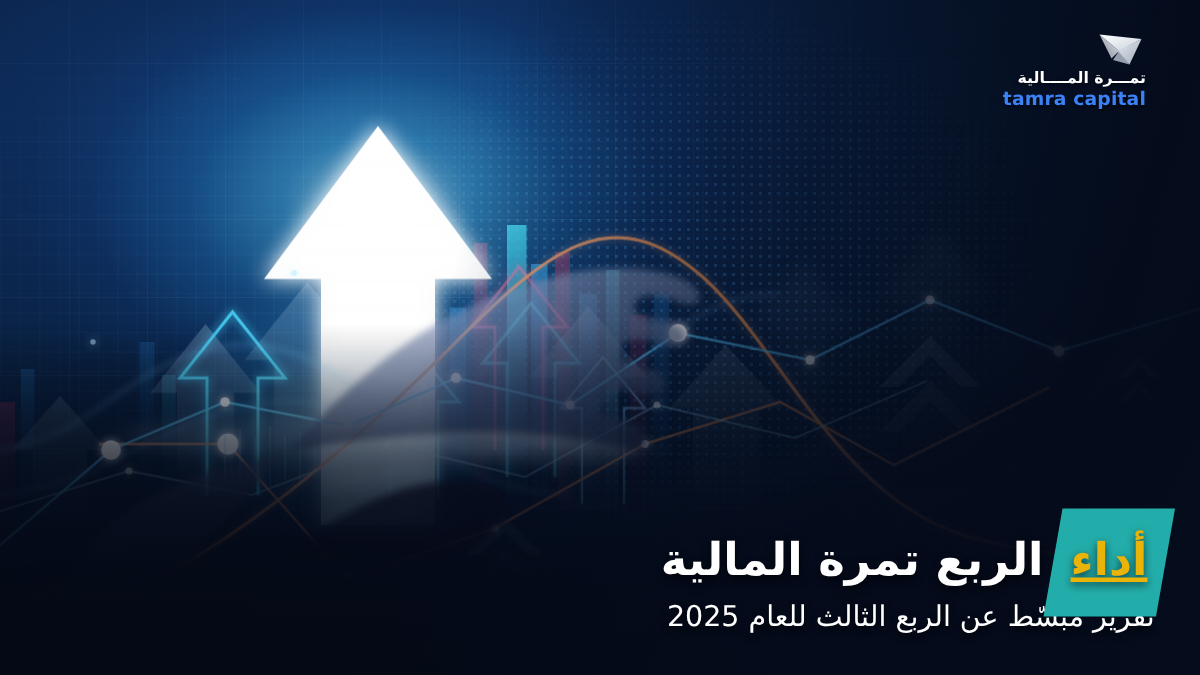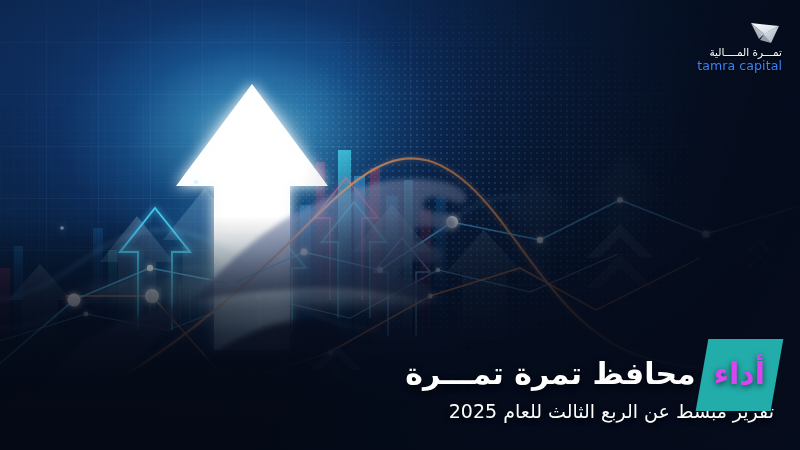--- a/index.html
+++ b/index.html
@@ -75,24 +75,24 @@
     background:
       radial-gradient(22% 26% at 29% 62%, rgba(150,225,255,.46) 0%, rgba(40,150,235,.20) 45%, transparent 75%);
     mix-blend-mode:screen;
   }
 
   svg.layer { overflow:visible; }
 
   
 
   #logo {
-    position:absolute; top:22px; right:18px;
+    position:absolute; top:22px; right:36px;
     text-align:right;
     line-height:1;
-    -webkit-user-select:none; user-select:none;
+    -webkit-user-select:none; user-select:none;font-weight:bold;
   }
   #logo-mark { display:block; margin:0 0 2px auto; }
   #logo-ar {
     display:block;
     color:#ffffff;
     font-size:10.5px;
     letter-spacing:.4px;
     margin-bottom:2px;
     direction:rtl;
     text-shadow:0 1px 2px rgba(0,0,0,.5);
@@ -140,30 +140,32 @@
     position:absolute;
     left:-3px; right:-3px;
     top:-17px; bottom:-20px;
     background:#23adaa;
     transform:skewX(-10deg);
     z-index:0;
   }
   .hl-accent {
     position:relative;
     z-index:1;
-    color:#d946ef;
+    color:#eab308;
+    text-decoration:underline;
   }
 
   #subtitle {
     margin-top:9px;
     font-size:19px;
     color:#ffffff;
     white-space:nowrap;
     direction:rtl;
     text-shadow:0 2px 5px rgba(0,0,0,.65);
+    text-align:center;
   }
 </style>
 </head>
 <body>
 
 <div id="banner">
 
   <div class="layer bg-base"></div>
   <div class="layer bg-grid"></div>
   <div class="layer bg-grid-fine"></div>
@@ -425,18 +427,18 @@
     </svg>
     <span id="logo-ar">تمـــرة المــــالية</span>
     <span id="logo-en">tamra capital</span>
   </div>
 
   <div id="headline-block">
     <div id="headline">
       <span class="hl-accent-wrap">
         <span class="hl-accent">أداء</span>
       </span>
-      <span>محافظ تمرة تمـــرة</span>
+      <span>الربع تمرة المالية</span>
     </div>
     <div id="subtitle">تقرير مبسّط عن الربع الثالث للعام 2025</div>
   </div>
 
 </div>
 
 </body></html>

